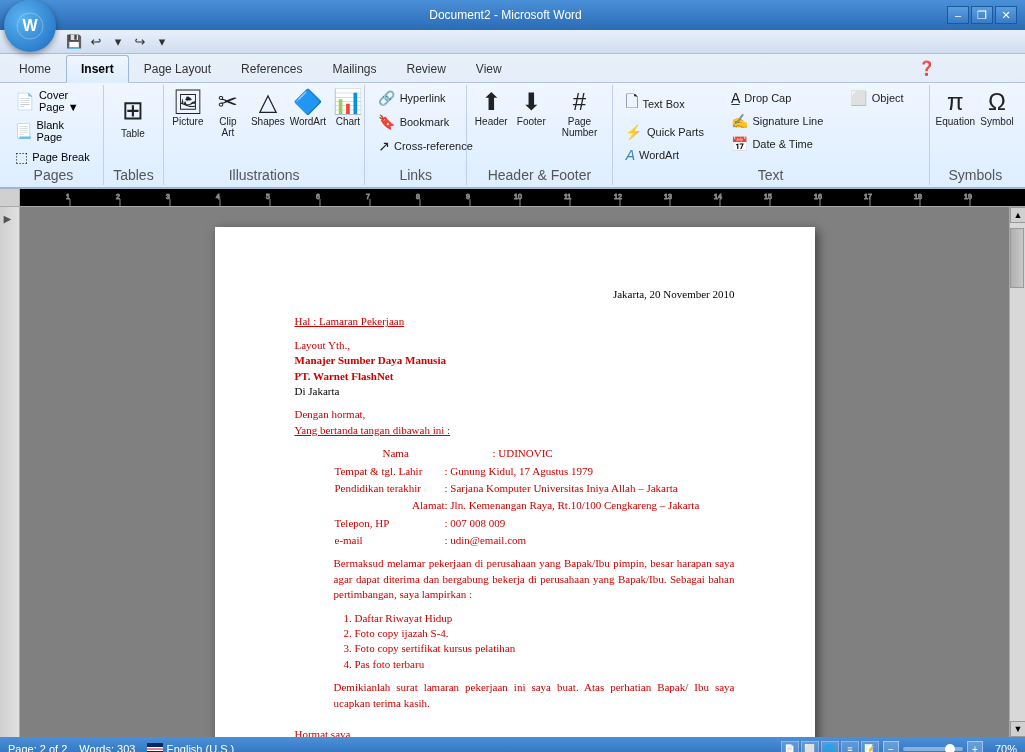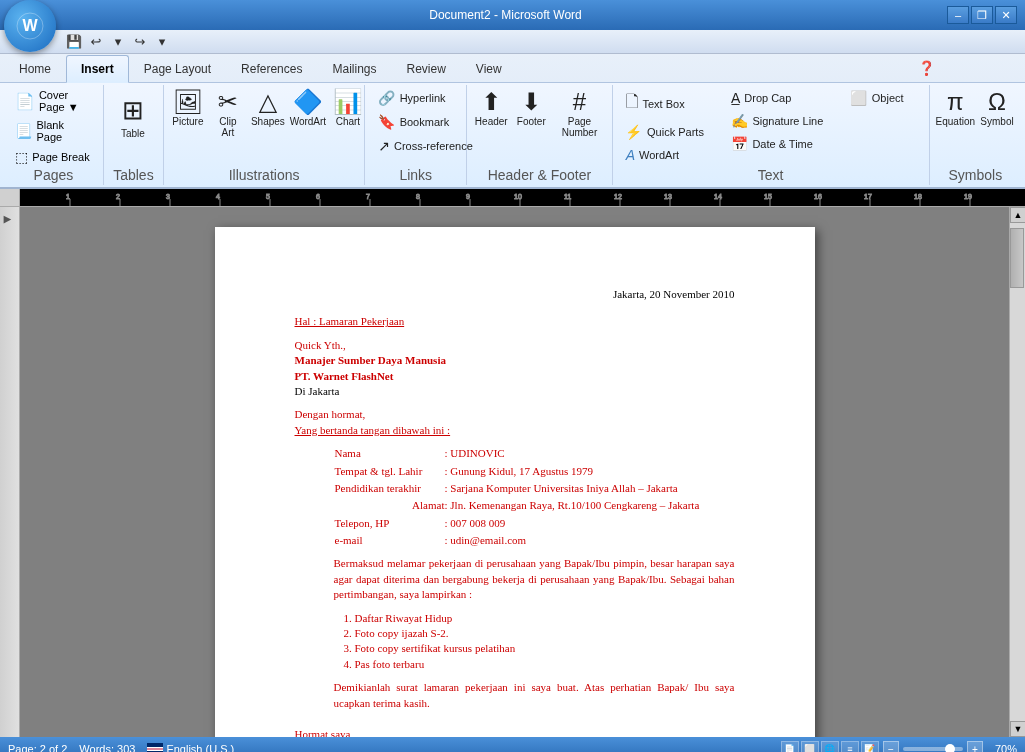--- a/index.html
+++ b/index.html
@@ -455,34 +455,34 @@
   <div class="doc-area">
     <div class="document">
 
       <div class="doc-date">Jakarta, 20 November 2010</div>
 
       <div class="doc-section">
         <span style="color:#c00; text-decoration:underline;">Hal : Lamaran Pekerjaan</span>
       </div>
 
       <div class="doc-section">
-        <div style="color:#c00;">Quick Yth.,</div>
+        <div style="color:#c00;">Layout Yth.,</div>
         <div style="font-weight:bold; color:#c00;">Manajer Sumber Daya Manusia</div>
         <div style="font-weight:bold; color:#c00;">PT. Warnet FlashNet</div>
         <div>Di Jakarta</div>
       </div>
 
       <div class="doc-section">
         <div style="color:#c00;">Dengan hormat,</div>
         <div style="color:#c00; text-decoration:underline;">Yang bertanda tangan dibawah ini :</div>
       </div>
 
       <div class="doc-table" id="fields-table">
           <div class="doc-table-row">
-            <span class="doc-table-label" style="color:#c00;">Nama</span>
+            <span class="doc-table-label" style="color:#c00;margin-left:48px;">Nama</span>
             <span class="doc-table-value" style="color:#c00;">: UDINOVIC</span>
           </div>
           <div class="doc-table-row">
             <span class="doc-table-label" style="color:#c00;">Tempat &amp; tgl. Lahir</span>
             <span class="doc-table-value" style="color:#c00;">: Gunung Kidul, 17 Agustus 1979</span>
           </div>
           <div class="doc-table-row">
             <span class="doc-table-label" style="color:#c00;">Pendidikan terakhir</span>
             <span class="doc-table-value" style="color:#c00;">: Sarjana Komputer Universitas Iniya Allah – Jakarta</span>
           </div>
@@ -497,21 +497,21 @@
           <div class="doc-table-row">
             <span class="doc-table-label" style="color:#c00;">e-mail</span>
             <span class="doc-table-value" style="color:#c00;">: udin@email.com</span>
           </div>
         </div>
 
       <div class="doc-para">Bermaksud melamar pekerjaan di perusahaan yang Bapak/Ibu pimpin, besar harapan saya agar dapat diterima dan bergabung bekerja di perusahaan yang Bapak/Ibu. Sebagai bahan pertimbangan, saya lampirkan :</div>
 
       <ol class="doc-list" id="doc-list-el">
           <li style="color: rgb(204, 0, 0);">Daftar Riwayat Hidup</li>
-          <li style="color: rgb(204, 0, 0);">Foto copy ijazah S-2.</li>
+          <li style="color: rgb(204, 0, 0);">Foto copy ijazah S-4.</li>
           <li style="color: rgb(204, 0, 0);">Foto copy sertifikat kursus pelatihan</li>
           <li style="color: rgb(204, 0, 0);">Pas foto terbaru</li>
         </ol>
 
       <div class="doc-para">Demikianlah surat lamaran pekerjaan ini saya buat. Atas perhatian Bapak/ Ibu saya ucapkan terima kasih.</div>
 
       <div class="doc-sign">
         <div style="color:#c00;">Hormat saya,</div>
 
       </div>

